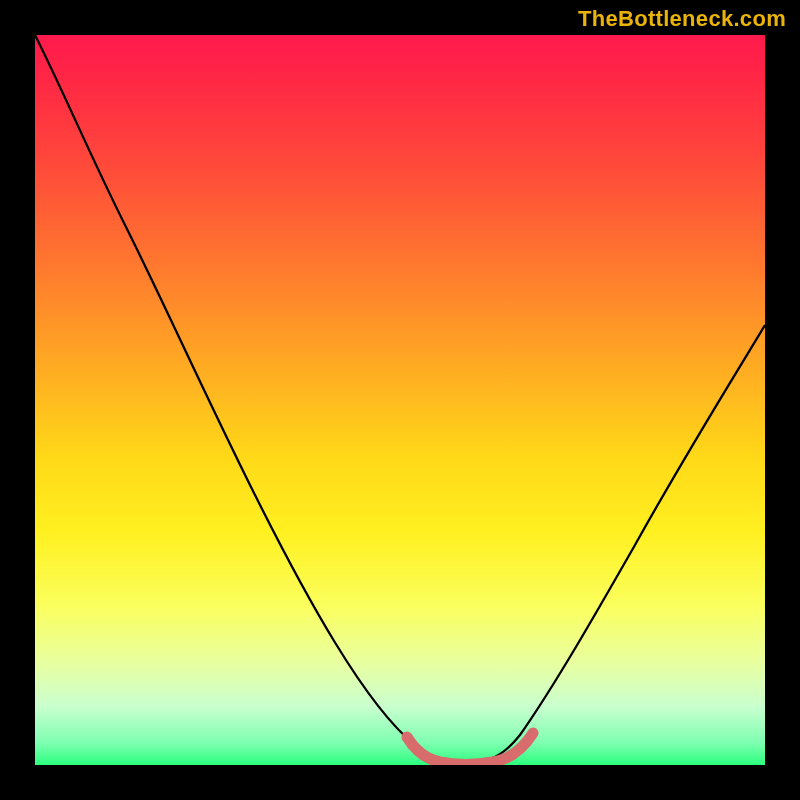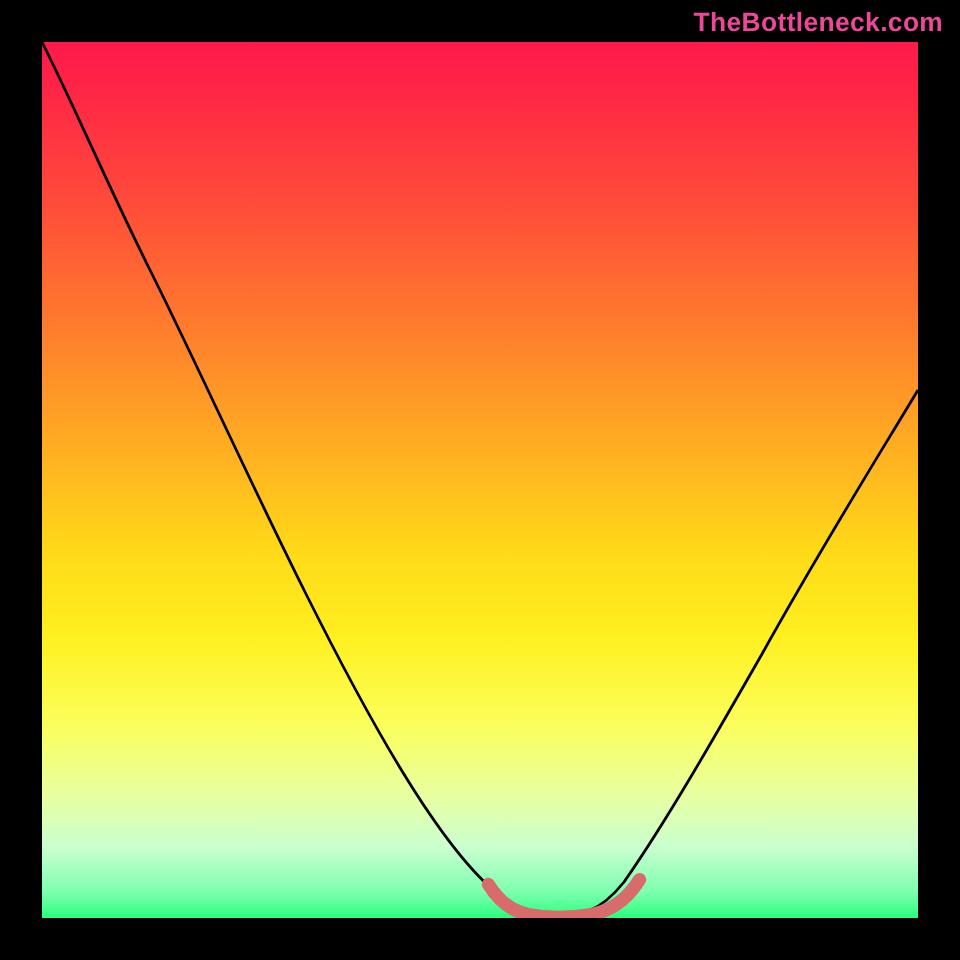--- a/index.html
+++ b/index.html
@@ -14,21 +14,21 @@
   .frame {
     position: relative;
     width: 800px;
     height: 800px;
     background: #000;
   }
   .watermark {
     position: absolute;
     top: 6px;
     right: 14px;
-    color: #ec4899;
+    color: #eab308;
     font-size: 22px;
     font-weight: 600;
     letter-spacing: 0.3px;
     z-index: 20;
   }
   .plot {
     position: absolute;
     left: 35px;
     top: 35px;
     width: 730px;

